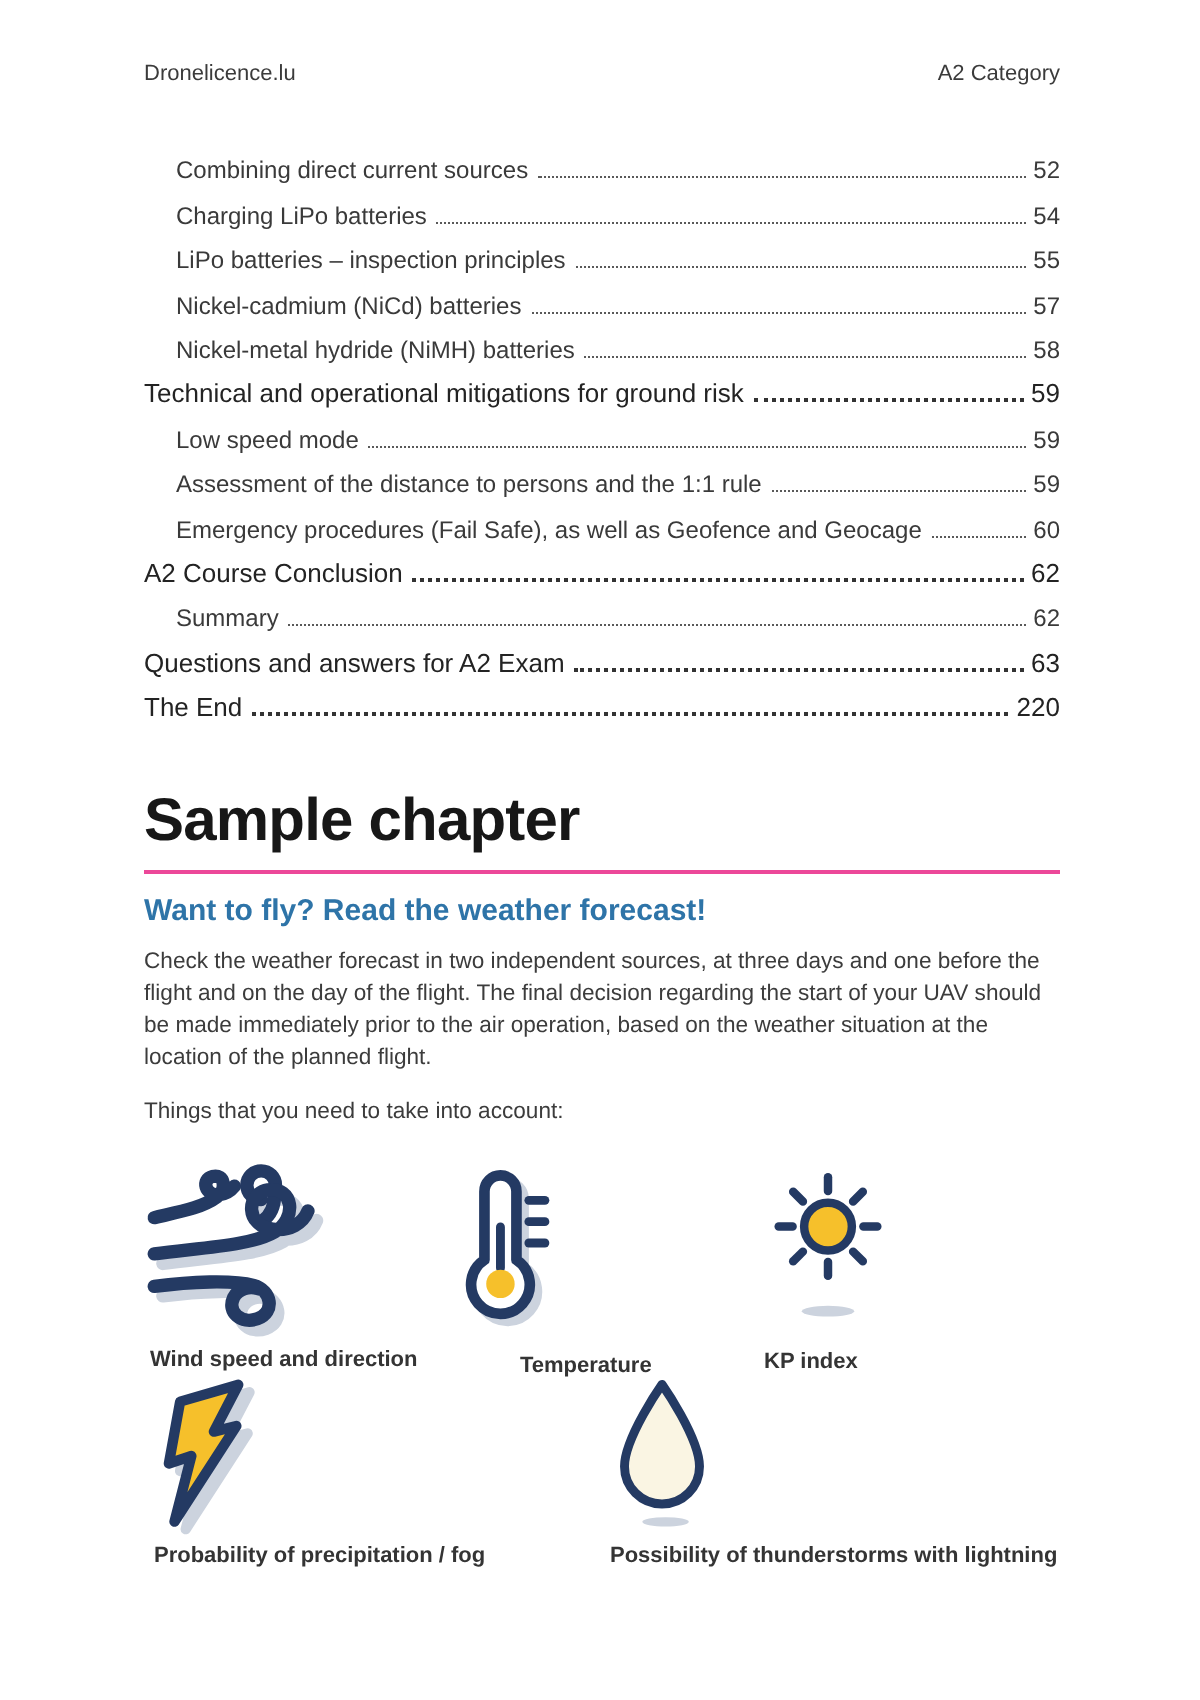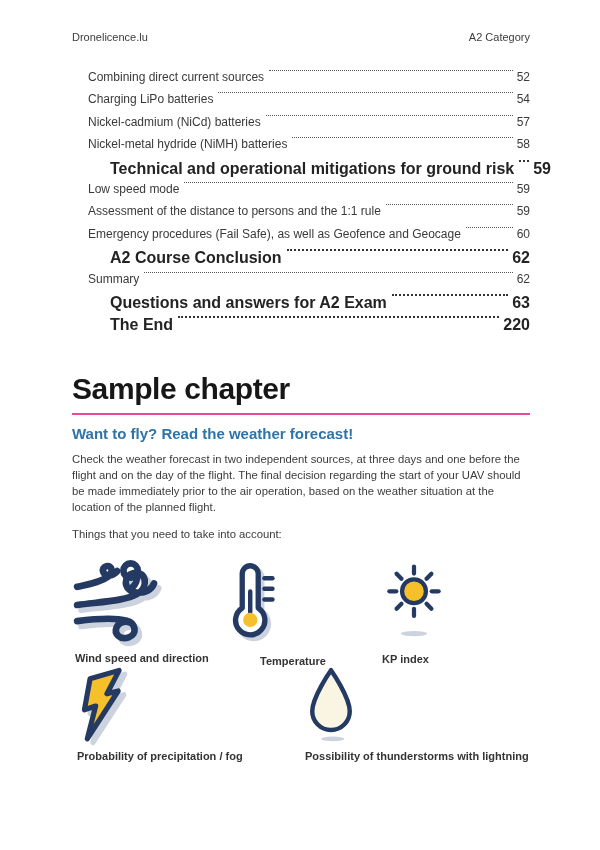--- a/index.html
+++ b/index.html
@@ -14,23 +14,23 @@
   html,body{background:#fff;}
   body{font-family:"Liberation Sans",sans-serif;color:var(--text);}
   .page{
     position:relative;width:600px;height:850px;background:#ffffff;
     padding:30px 70px 0 72px;overflow:hidden;
   }
   
   .header{display:flex;justify-content:space-between;font-size:11px;color:#3b3b3b;line-height:14px;}
   
   .toc{margin-top:26px;}
-  .toc-row{display:flex;align-items:flex-start;height:22.4px;font-size:12px;color:#3a3a3a;cursor:pointer;}
+  .toc-row{display:flex;align-items:flex-end;height:22.4px;font-size:12px;color:#3a3a3a;cursor:pointer;}
   .toc-row.sub{padding-left:16px;}
-  .toc-row.bold{font-weight:bold;color:#232323;font-size:16px;margin-left:38px;}
+  .toc-row.bold{font-weight:normal;color:#232323;font-size:13px;}
   .toc-label{white-space:nowrap;padding-right:3px;}
   .toc-page{padding-left:2px;}
   .leader{flex:1 1 auto;border-bottom:1.7px dotted #595959;margin:0 2px 3px 2px;min-width:10px;}
   .toc-row.bold .leader{border-bottom:2px dotted #333;}
   
   .chapter-title{
     margin-top:33px;font-size:30px;line-height:34px;font-weight:700;color:#171717;
     letter-spacing:-0.4px;border-bottom:2px solid #ec4899;padding-bottom:7px;
   }
   .weather-title{margin-top:9px;font-size:15px;line-height:19px;font-weight:700;color:var(--accent-blue);}
@@ -74,20 +74,25 @@
       <span class="toc-label">Combining direct current sources</span>
       <span class="leader"></span>
       <span class="toc-page">52</span>
     </div>
       <div class="toc-row sub">
       <span class="toc-label">Charging LiPo batteries</span>
       <span class="leader"></span>
       <span class="toc-page">54</span>
     </div>
       <div class="toc-row sub">
+      <span class="toc-label">LiPo batteries – inspection principles</span>
+      <span class="leader"></span>
+      <span class="toc-page">55</span>
+    </div>
+      <div class="toc-row sub">
       <span class="toc-label">Nickel-cadmium (NiCd) batteries</span>
       <span class="leader"></span>
       <span class="toc-page">57</span>
     </div>
       <div class="toc-row sub">
       <span class="toc-label">Nickel-metal hydride (NiMH) batteries</span>
       <span class="leader"></span>
       <span class="toc-page">58</span>
     </div>
       <div class="toc-row bold">

